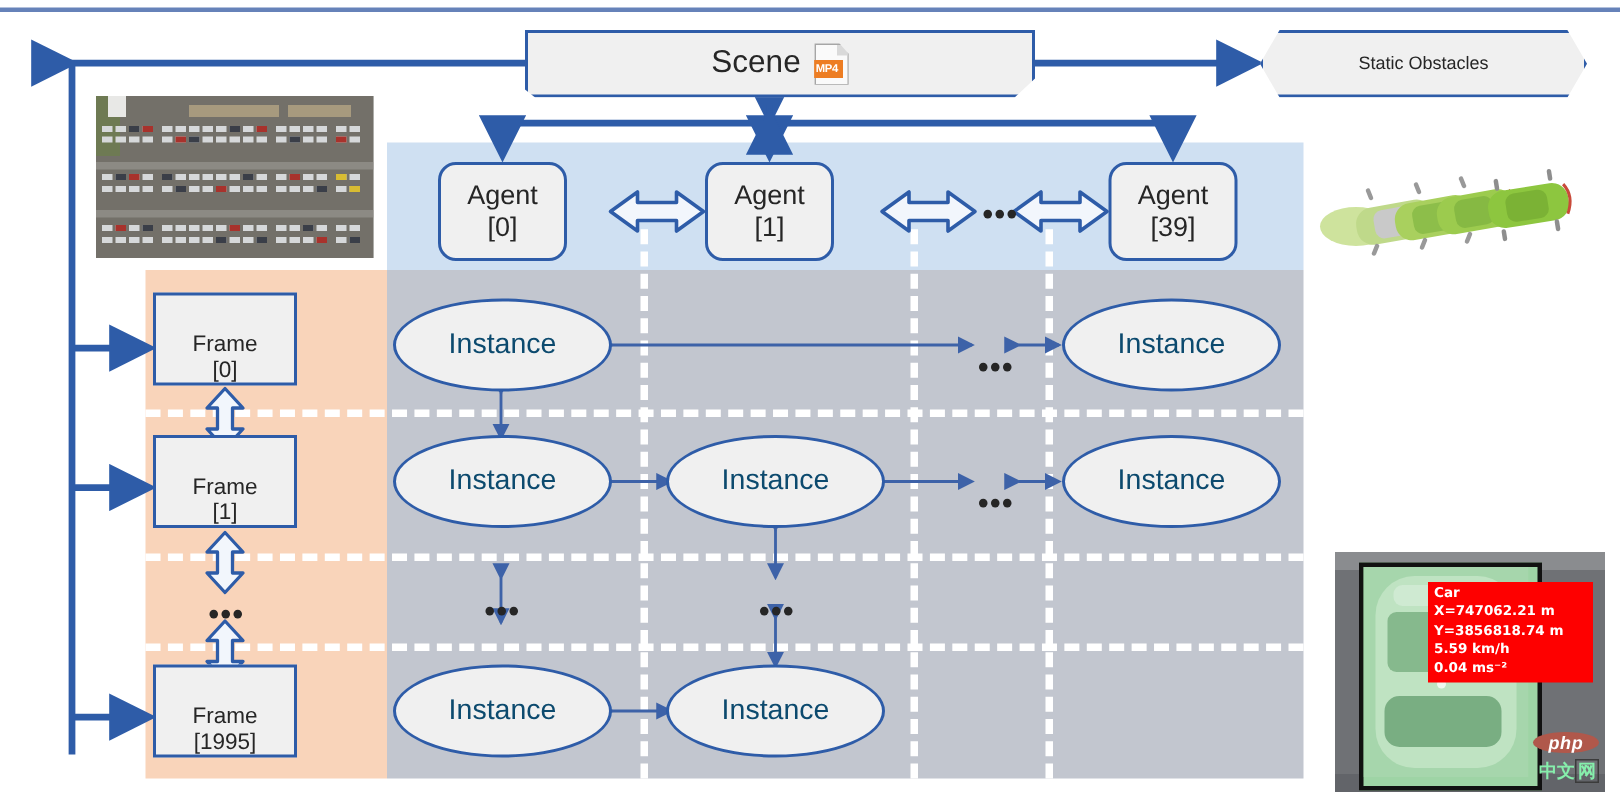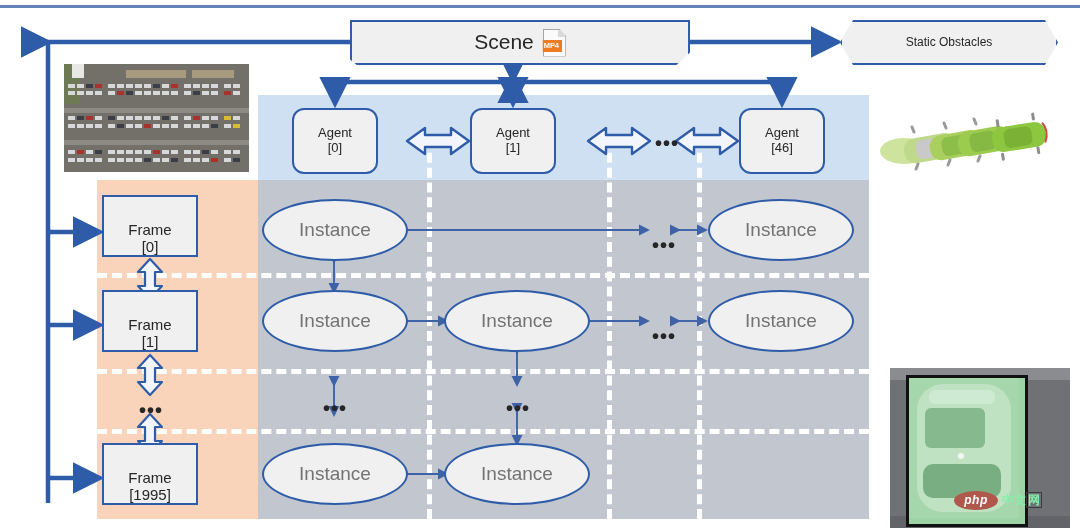--- a/index.html
+++ b/index.html
@@ -62,38 +62,38 @@
     letter-spacing:-0.2px;
   }
 
   
   .hexa{
     left:840px;top:20px;width:218px;height:45px;font-size:12px;
     clip-path:polygon(6% 0,94% 0,100% 50%,94% 100%,6% 100%,0 50%);
   }
 
   
-  .agent{width:86px;height:66px;font-size:13px;}
+  .agent{width:86px;height:66px;font-size:18px;}
   .agent0{left:292px;top:108px;}
   .agent1{left:470px;top:108px;}
   .agent46{left:739px;top:108px;}
 
   
   .frame{width:96px;height:62px;font-size:15px;align-items:flex-end;}
   .frame0{left:102px;top:195px;}
   .frame1{left:102px;top:290px;}
   .frame1217{left:102px;top:443px;}
 
   
   .inst{
     position:absolute;box-sizing:border-box;
     width:146px;height:62px;border-radius:50%;
     background:#F0F0F0;border:2.2px solid #2E5CA8;
     display:flex;align-items:center;justify-content:center;
-    font-size:19px;color:#737373;
+    font-size:19px;color:#0c4a6e;
   }
 
   
   .dots{font-size:20px;font-weight:bold;letter-spacing:1px;color:#262626;line-height:1;}
 
   svg.ov{position:absolute;left:0;top:0;width:1080px;height:532px;overflow:visible;pointer-events:none;}
 
   
   .aerial{left:64px;top:64px;width:185px;height:108px;overflow:hidden;background:#6E6E68;}
   .traj{left:876px;top:108px;width:198px;height:72px;}
@@ -101,21 +101,21 @@
   .detbox{position:absolute;left:16px;top:7px;width:116px;height:146px;border:3px solid #111;background:#9ED4A5;}
   .detlabel{
     position:absolute;left:62px;top:20px;width:110px;
     background:#FE0000;color:#ffffff;
     font-size:9px;font-weight:bold;line-height:12.4px;
     padding:2px 3px 3px 4px;box-sizing:border-box;
     font-family:"DejaVu Sans","Liberation Sans",sans-serif;
   }
   .php{
     position:absolute;left:64px;top:120px;width:112px;height:24px;
-    display:flex;align-items:center;gap:4px;
+    display:flex;align-items:flex-end;gap:4px;flex-direction:column;
   }
   .php .pill{
     width:44px;height:19px;border-radius:50%;background:#B0584B;
     color:#fff;font-size:12px;font-style:italic;font-weight:bold;
     display:flex;align-items:center;justify-content:center;letter-spacing:0.5px;
   }
   .php .cn{color:#86efac;font-size:12px;font-weight:bold;}
   .php .cn .boxy{border:1.5px solid #3b3b3b;padding:0 1px;}
 </style>
 </head>
@@ -227,21 +227,21 @@
   </div>
   <div class="abs node round agent agent1">
     <span>
       <span class="lbl">Agent</span>
       <span class="lbl">[1]</span>
     </span>
   </div>
   <div class="abs node round agent agent46">
     <span>
       <span class="lbl">Agent</span>
-      <span class="lbl">[46]</span>
+      <span class="lbl">[39]</span>
     </span>
   </div>
   <div class="abs dots" style="left:655px;top:133px;">•••</div>
 
   <div class="abs node rect frame frame0">
     <span>
       <span class="lbl">Frame</span>
       <span class="lbl">[0]</span>
     </span>
   </div>
@@ -499,19 +499,26 @@
     <div class="detbox">
       <svg width="110" height="140" viewBox="0 0 110 140">
         <rect width="110" height="140" fill="#A6D6AC"></rect>
         <rect x="8" y="6" width="94" height="128" rx="26" fill="#BFE3C2"></rect>
         <rect x="16" y="30" width="60" height="40" rx="6" fill="#86B98D"></rect>
         <rect x="14" y="86" width="78" height="34" rx="10" fill="#79AE82"></rect>
         <rect x="20" y="12" width="66" height="14" rx="6" fill="#CFEAD2"></rect>
         <circle cx="52" cy="78" r="3" fill="#EFF8F0"></circle>
       </svg>
     </div>
+    <div class="detlabel">
+      <div>Car</div>
+      <div>X=747062.21 m</div>
+      <div>Y=3856818.74 m</div>
+      <div>5.59 km/h</div>
+      <div>0.04 ms⁻²</div>
+    </div>
     <div class="php">
       <span class="pill">php</span>
       <span class="cn"><span>中文</span><span class="boxy">网</span></span>
     </div>
   </div>
 
 </div>
 
 </body></html>

